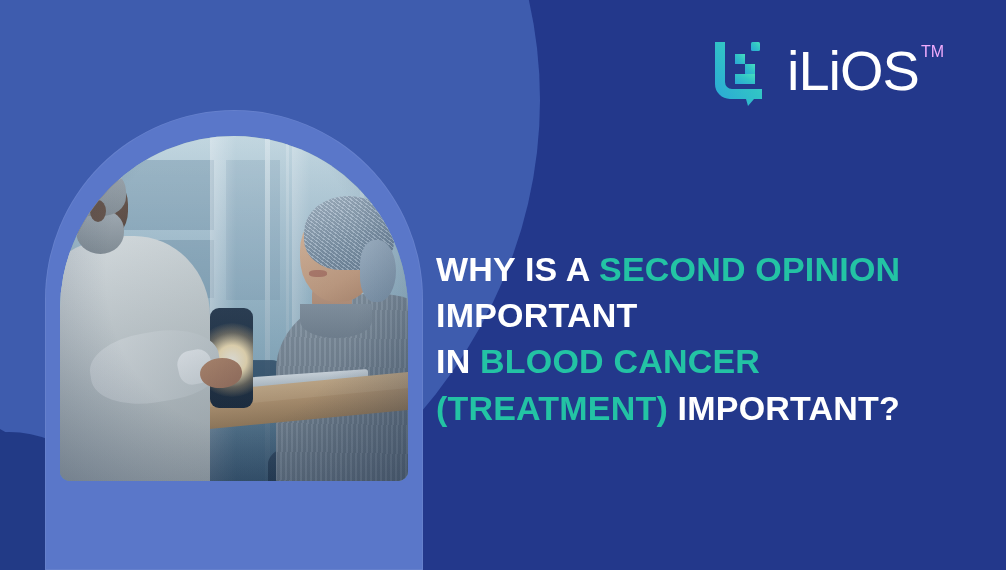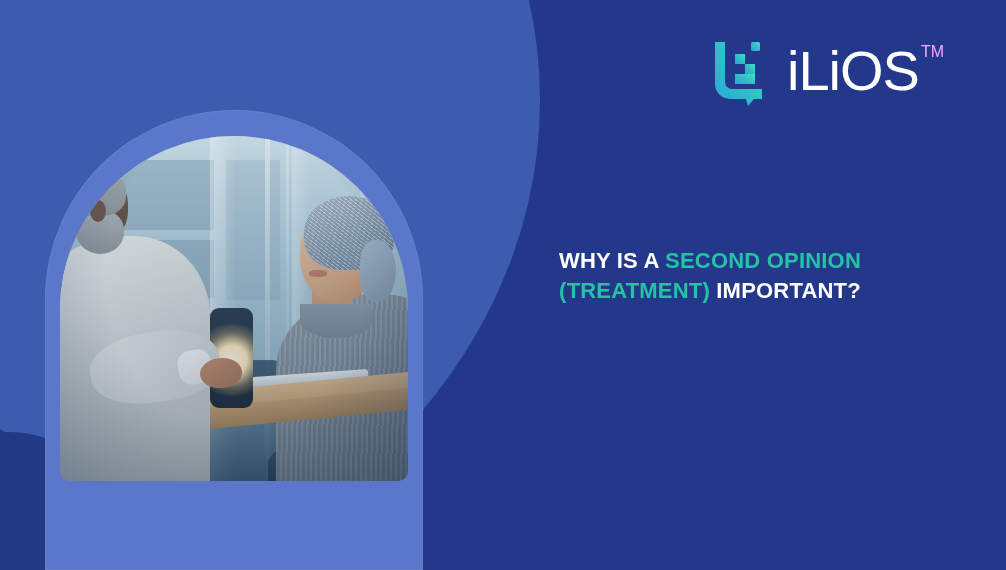--- a/index.html
+++ b/index.html
@@ -283,23 +283,22 @@
   }
   .logo-tm{
     font-size:16px;color:#f0abfc;margin-left:2px;
     font-family:"Liberation Sans", sans-serif;
   }
 
   
   .headline{
     position:absolute;
     left:436px;top:246px;width:548px;
-    text-align:center;
     font-weight:bold;
-    font-size:22px;
+    font-size:34px;
     line-height:1.36;
     letter-spacing:.2px;
     color:#ffffff;
     font-family:"Liberation Sans", sans-serif;
   }
   .hl-line{display:block;white-space:nowrap;}
   .accent{color:#23c3a4;}
 </style>
 </head>
 <body>
@@ -395,17 +394,23 @@
       <span class="logo-word">iLiOS</span>
       <span class="logo-tm">TM</span>
     </span>
   </div>
 
   <div class="headline">
     <span class="hl-line">
       <span>WHY IS A </span><span class="accent">SECOND OPINION</span>
     </span>
     <span class="hl-line">
+      <span>IMPORTANT</span>
+    </span>
+    <span class="hl-line">
+      <span>IN </span><span class="accent">BLOOD CANCER</span>
+    </span>
+    <span class="hl-line">
       <span class="accent">(TREATMENT)</span><span> IMPORTANT?</span>
     </span>
   </div>
 
 </div>
 
 </body></html>

